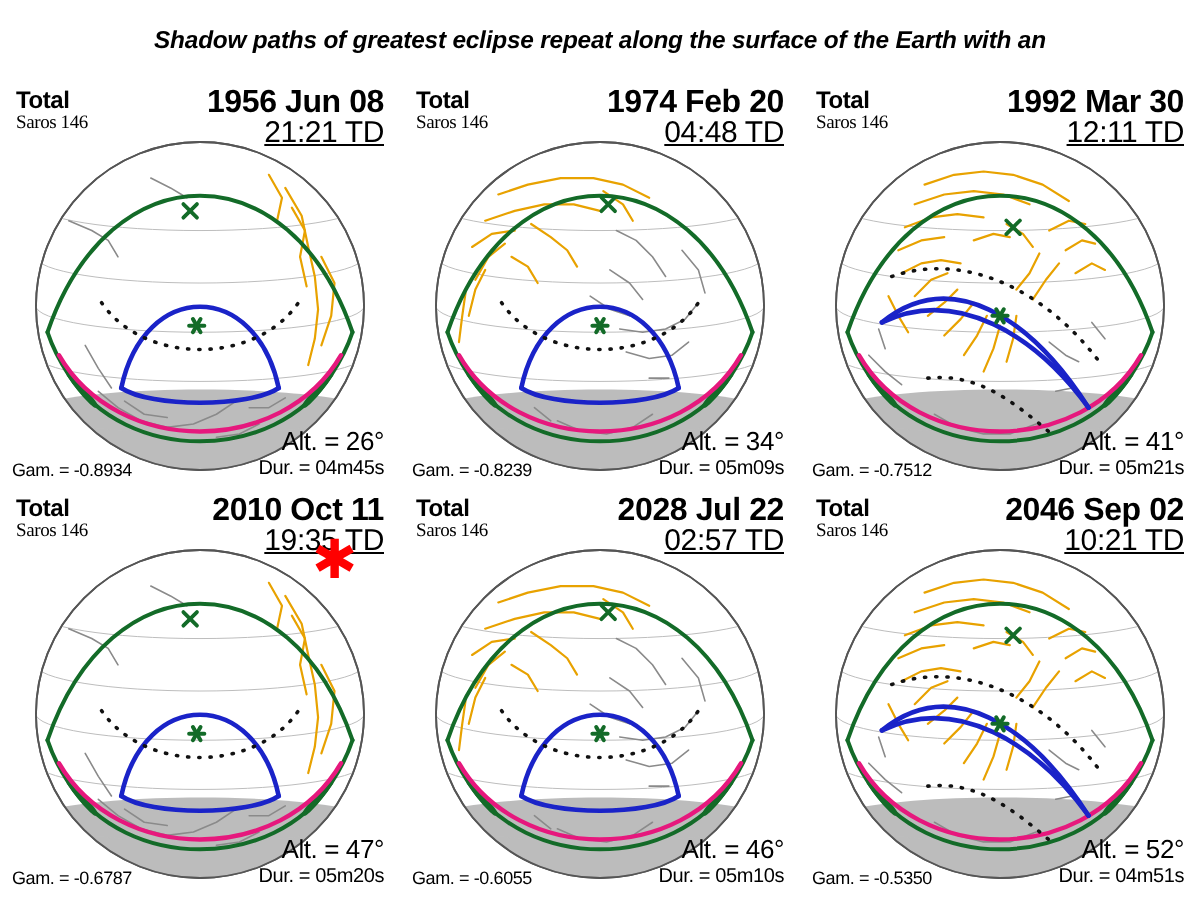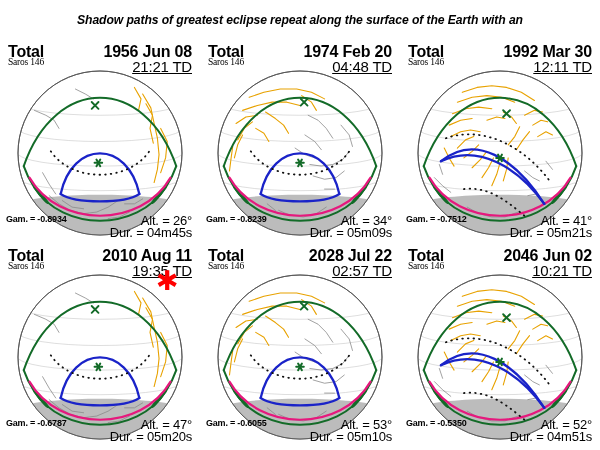--- a/index.html
+++ b/index.html
@@ -21,29 +21,29 @@
     text-align:center;letter-spacing:-0.1px;
   }
   #title .line{white-space:nowrap;}
 
   
   #panels{position:absolute;left:0;top:42px;width:600px;height:408px;
           display:grid;grid-template-columns:200px 200px 200px;grid-template-rows:204px 204px;}
   .panel{position:relative;width:200px;height:204px;}
 
   
-  .p-type{position:absolute;left:8px;top:1px;font-size:16px;font-weight:bold;letter-spacing:-0.2px;}
+  .p-type{position:absolute;left:8px;top:1px;font-size:12px;font-weight:bold;letter-spacing:-0.2px;}
   .p-saros{position:absolute;left:8px;top:15px;font-size:9.5px;letter-spacing:-0.2px;font-family:Liberation Serif, serif;}
   .p-date{position:absolute;right:8px;top:1px;font-size:16px;font-weight:bold;letter-spacing:-0.2px;}
   .p-time{position:absolute;right:8px;top:16px;font-size:15px;letter-spacing:-0.2px;text-decoration:underline;}
 
   
   .p-alt{position:absolute;right:8px;bottom:18px;font-size:13px;letter-spacing:-0.2px;}
-  .p-dur{position:absolute;right:8px;bottom:6px;font-size:13px;letter-spacing:-0.2px;}
-  .p-gam{position:absolute;left:6px;bottom:22px;font-size:9px;letter-spacing:-0.2px;font-weight:bold;}
+  .p-dur{position:absolute;right:8px;bottom:6px;font-size:10px;letter-spacing:-0.2px;}
+  .p-gam{position:absolute;left:6px;bottom:6px;font-size:9px;letter-spacing:-0.2px;}
 
   
   .globe-wrap{position:absolute;left:11px;top:26px;width:178px;height:170px;}
   .globe-wrap svg{display:block;}
 
   
   .marker-star{
     position:absolute;color:#ff0000;font-size:27px;line-height:1;
     font-weight:bold;font-family:"DejaVu Sans", sans-serif;
   }
@@ -355,21 +355,21 @@
                 <line x1="83.56" y1="94.84" x2="91.16" y2="94.84"></line>
                 <line x1="85.46" y1="91.54910346561914" x2="89.26" y2="98.13089653438087"></line>
                 <line x1="89.26" y1="91.54910346561914" x2="85.46" y2="98.13089653438087"></line>
               </g>
             </g>
             <circle cx="89" cy="85" r="82" fill="none" stroke="#555555" stroke-width="0.9"></circle>
           </svg>
         </div>
         <div class="p-type">Total</div>
         <div class="p-saros">Saros 146</div>
-        <div class="p-date">2010 Aug 11</div>
+        <div class="p-date">2010 Oct 11</div>
         <div class="p-time">19:35 TD</div>
         <div class="p-alt">Alt. = 47°</div>
         <div class="p-dur">Dur. = 05m20s</div>
         <div class="p-gam">Gam. = -0.6787</div>
         <div class="marker-star" style="left: 156px; top: 21px;">✱</div>
       </div>
       <div class="panel">
         <div class="globe-wrap">
           <svg width="178" height="170" viewBox="0 0 178 170">
             <defs>
@@ -437,21 +437,21 @@
                 <line x1="90.9" y1="91.54910346561914" x2="87.1" y2="98.13089653438087"></line>
               </g>
             </g>
             <circle cx="89" cy="85" r="82" fill="none" stroke="#555555" stroke-width="0.9"></circle>
           </svg>
         </div>
         <div class="p-type">Total</div>
         <div class="p-saros">Saros 146</div>
         <div class="p-date">2028 Jul 22</div>
         <div class="p-time">02:57 TD</div>
-        <div class="p-alt">Alt. = 53°</div>
+        <div class="p-alt">Alt. = 46°</div>
         <div class="p-dur">Dur. = 05m10s</div>
         <div class="p-gam">Gam. = -0.6055</div>
       </div>
       <div class="panel">
         <div class="globe-wrap">
           <svg width="178" height="170" viewBox="0 0 178 170">
             <defs>
               <clipPath id="clip-panel-2046-aug-02">
                 <circle cx="89" cy="85" r="82"></circle>
               </clipPath>
@@ -522,21 +522,21 @@
                 <line x1="85.2" y1="89.92" x2="92.8" y2="89.92"></line>
                 <line x1="87.1" y1="86.62910346561914" x2="90.9" y2="93.21089653438086"></line>
                 <line x1="90.9" y1="86.62910346561914" x2="87.1" y2="93.21089653438086"></line>
               </g>
             </g>
             <circle cx="89" cy="85" r="82" fill="none" stroke="#555555" stroke-width="0.9"></circle>
           </svg>
         </div>
         <div class="p-type">Total</div>
         <div class="p-saros">Saros 146</div>
-        <div class="p-date">2046 Jun 02</div>
+        <div class="p-date">2046 Sep 02</div>
         <div class="p-time">10:21 TD</div>
         <div class="p-alt">Alt. = 52°</div>
         <div class="p-dur">Dur. = 04m51s</div>
         <div class="p-gam">Gam. = -0.5350</div>
       </div>
     </div>
 
 </div>
 
 </body></html>

